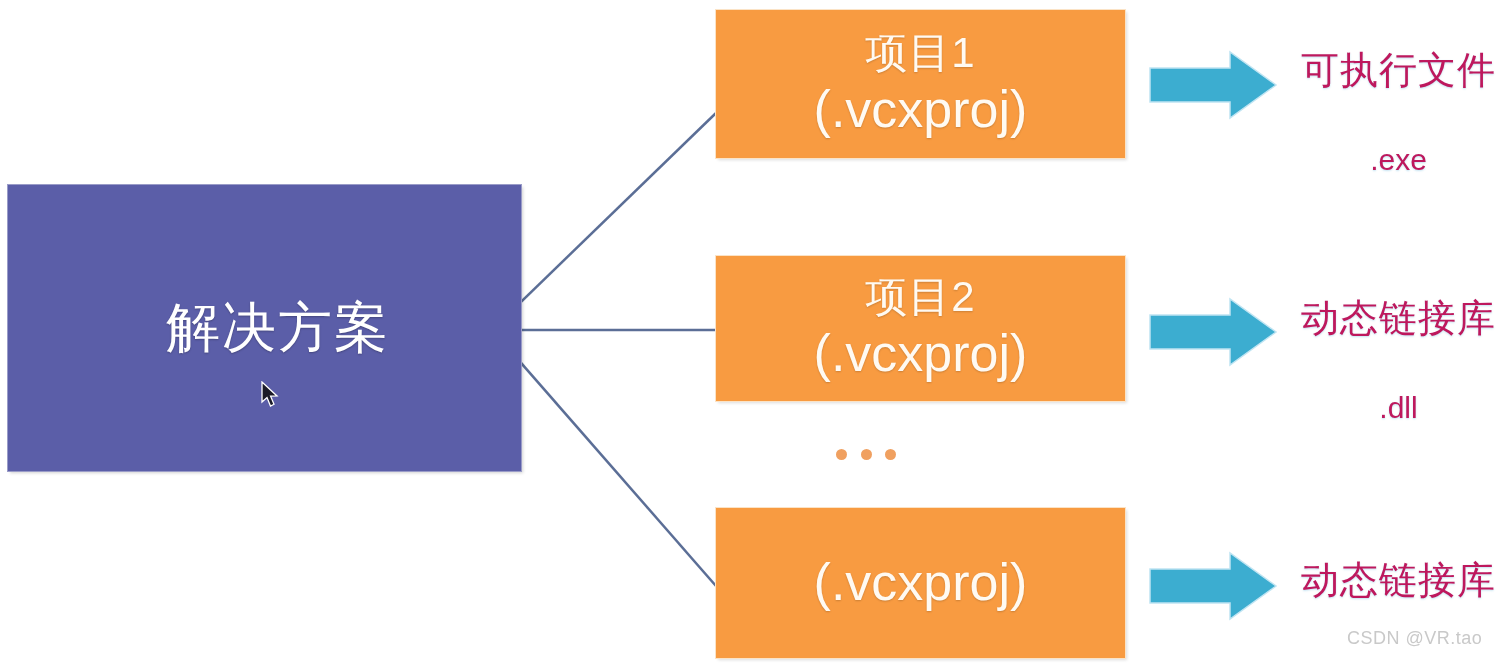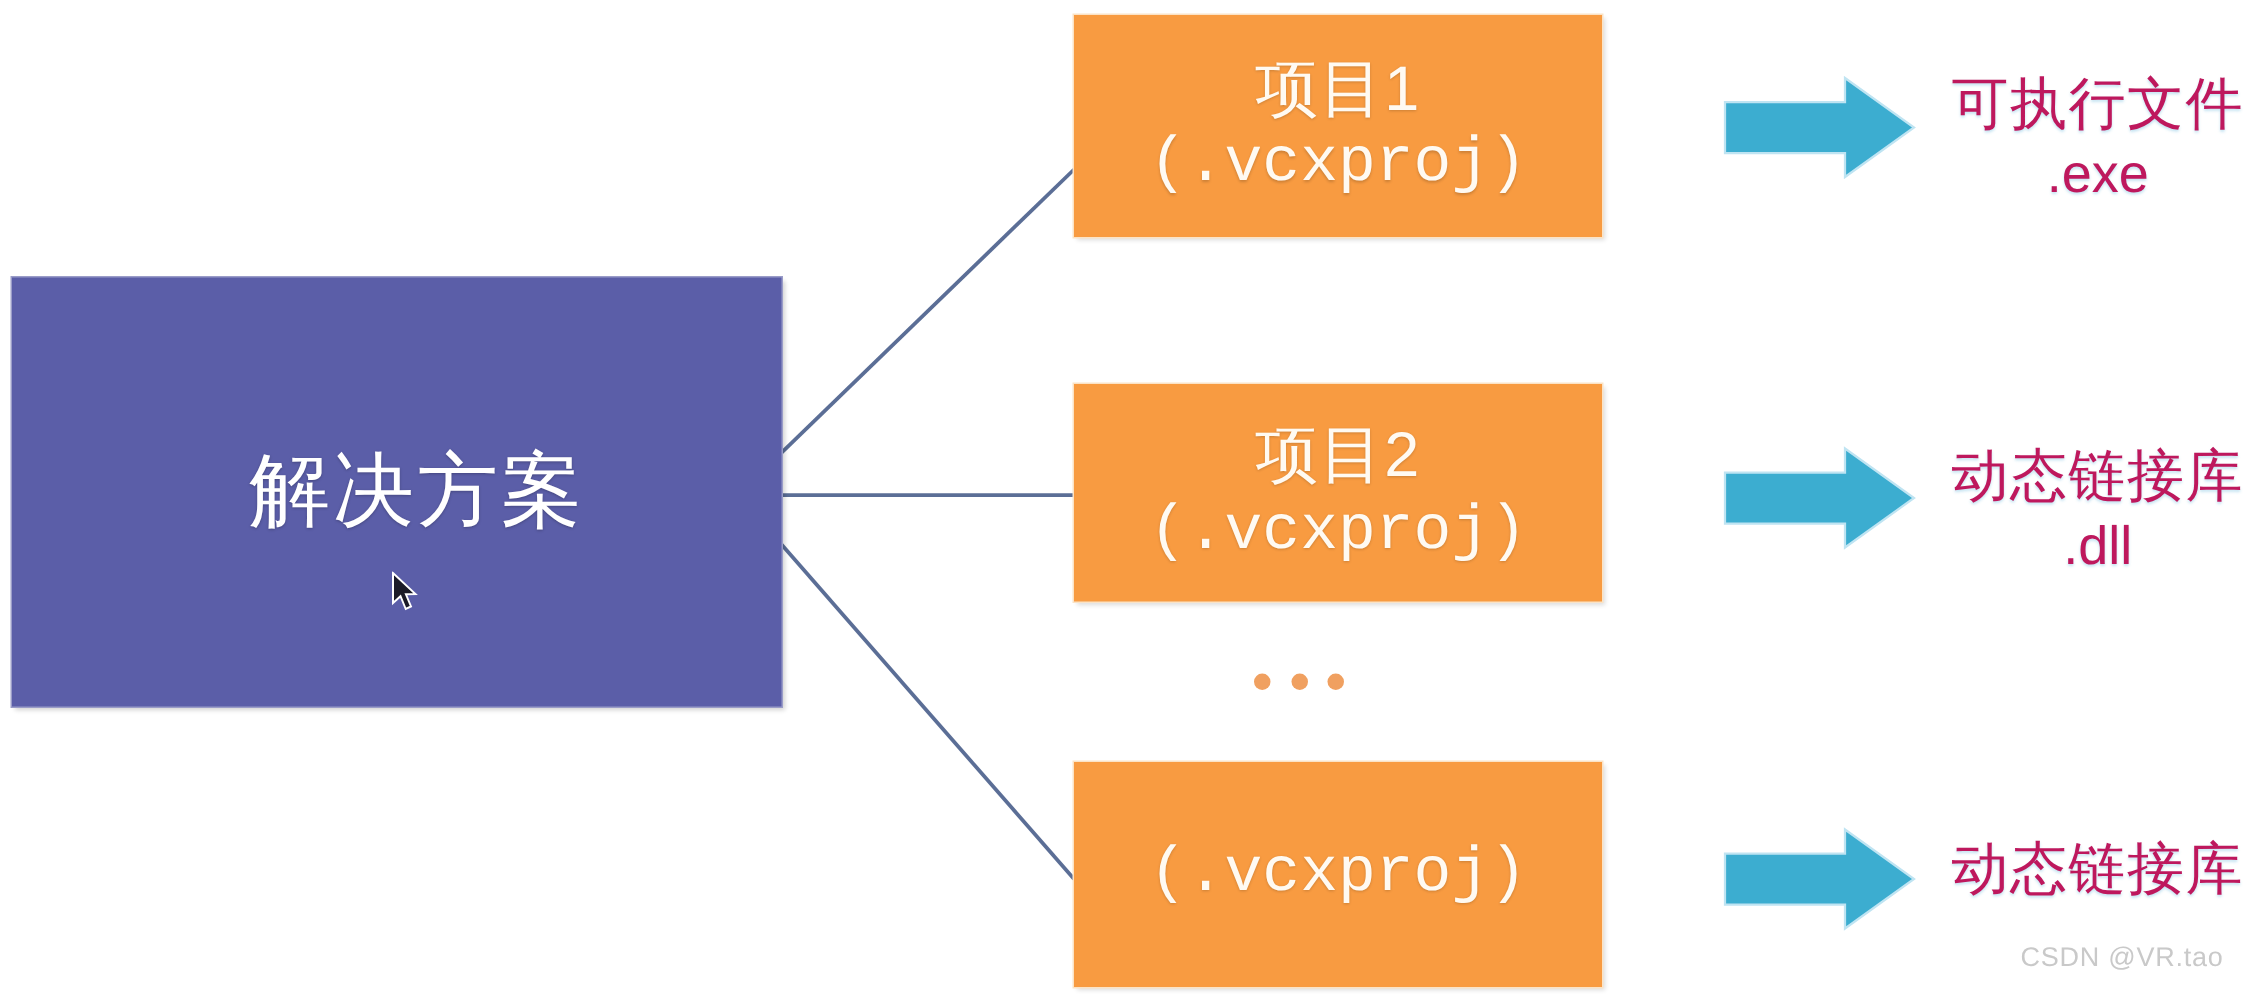--- a/index.html
+++ b/index.html
@@ -56,46 +56,45 @@
     line-height: 1.18;
     letter-spacing: 0px;
     text-shadow: 0 1px 2px rgba(0,0,0,0.25);
     white-space: nowrap;
   }
 
   
   .project-box {
     position: absolute;
     left: 716px;
-    width: 352px;
+    width: 409px;
     background: #f89b41;
     box-shadow: 0 0 0 1px #fbe3c6, 2px 2px 3px rgba(0,0,0,0.14);
     display: flex;
     flex-direction: column;
     align-items: center;
     justify-content: center;
     color: #fffaf2;
   }
   #project-box-1 { top: 10px;  height: 148px; }
   #project-box-2 { top: 256px; height: 145px; }
   #project-box-3 { top: 508px; height: 150px; }
 
   .project-line1 {
     font-size: 42px;
     line-height: 1.22;
     letter-spacing: 1px;
     text-shadow: 0 1px 2px rgba(0,0,0,0.18);
     white-space: nowrap;
   }
   .project-line2 {
-    font-size: 42px;
+    font-size: 52px;
     line-height: 1.22;
     text-shadow: 0 1px 2px rgba(0,0,0,0.18);
     white-space: nowrap;
-    font-family: Liberation Mono, monospace;
   }
 
   
   .ellipsis-dots {
     position: absolute;
     left: 836px;
     top: 440px;
     width: 60px;
     height: 28px;
     display: flex;
@@ -134,23 +133,24 @@
   #output-label-2 { top: 296px; }
   #output-label-3 { top: 558px; }
 
   .output-line1 {
     font-size: 38px;
     line-height: 1.2;
     letter-spacing: 1px;
     white-space: nowrap;
   }
   .output-line2 {
-    font-size: 36px;
+    font-size: 30px;
     line-height: 1.2;
     white-space: nowrap;
+    margin-top: 48px;
   }
 
   
   .mouse-cursor {
     position: absolute;
     left: 261px;
     top: 381px;
     width: 20px;
     height: 28px;
   }

